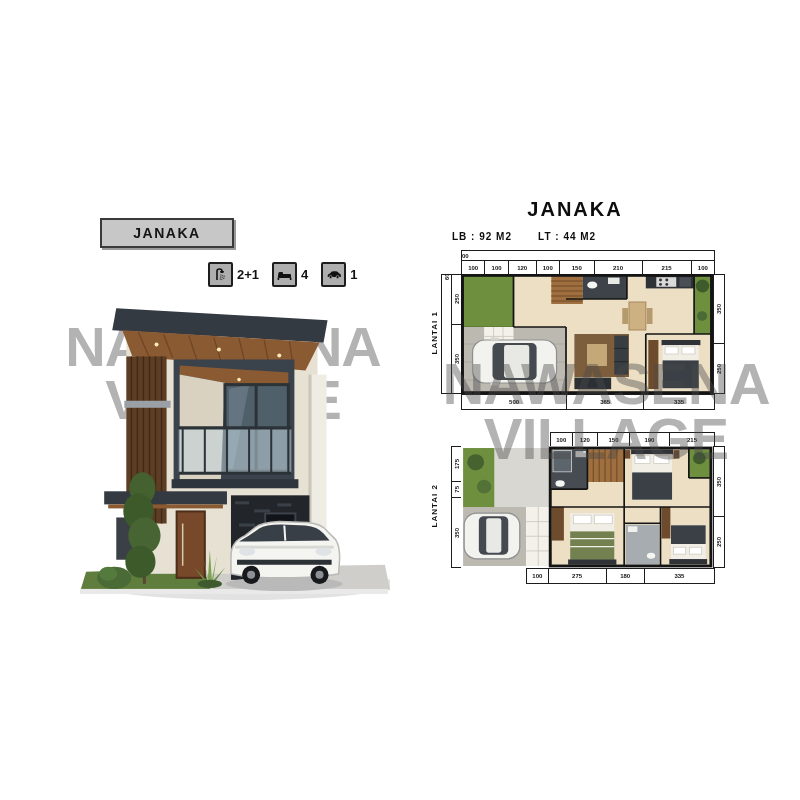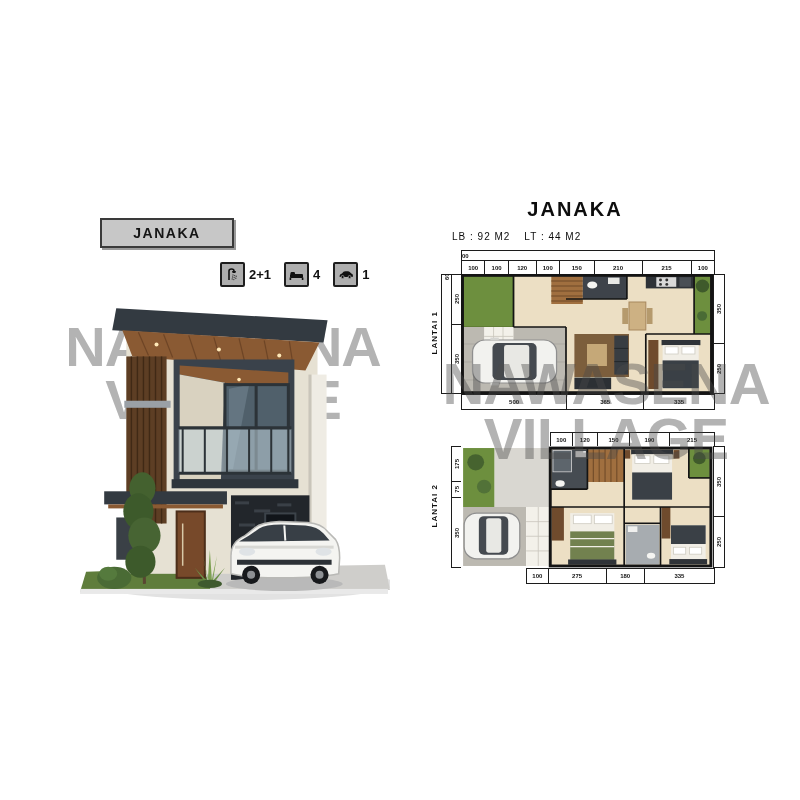--- a/index.html
+++ b/index.html
@@ -9,31 +9,31 @@
   .wm{position:absolute;font-weight:bold;text-align:center;line-height:0.95;
       letter-spacing:-1px;color:rgba(75,75,75,0.42);pointer-events:none;white-space:nowrap;}
   .wm-left{left:58px;top:320px;width:330px;font-size:56px;z-index:1;}
   .wm-right{left:420px;top:356px;width:372px;font-size:58px;z-index:5;}
   .wm div{margin:0;}
   
   .name-tag{position:absolute;left:100px;top:218px;width:130px;height:26px;z-index:2;
             background:#c7c7c7;border:2px solid #3a3a3a;box-shadow:2px 2px 0 #9a9a9a;
             display:flex;align-items:center;justify-content:center;
             font-weight:bold;font-size:14px;letter-spacing:1.5px;color:#141414;}
-  .features{position:absolute;left:220px;top:262px;display:flex;gap:13px;z-index:2;}
+  .features{position:absolute;left:208px;top:262px;display:flex;gap:13px;z-index:2;}
   .feature{display:flex;align-items:center;gap:4px;}
   .icon-box{width:21px;height:21px;background:#aeaeae;border:2px solid #1d1d1d;border-radius:2px;
             display:flex;align-items:center;justify-content:center;}
   .feature-label{font-weight:bold;font-size:13px;color:#111;}
   .house-wrap{position:absolute;left:78px;top:282px;width:312px;height:322px;z-index:2;}
   
   .plan-title{position:absolute;left:430px;top:198px;width:290px;text-align:center;z-index:2;
               font-weight:bold;font-size:20px;letter-spacing:2px;color:#0d0d0d;}
-  .area-line{position:absolute;left:452px;top:231px;z-index:2;display:flex;gap:14px;
-             font-weight:normal;font-size:10px;letter-spacing:1px;color:#0d0d0d;}
+  .area-line{position:absolute;left:452px;top:231px;z-index:2;display:flex;gap:26px;
+             font-weight:bold;font-size:10px;letter-spacing:1px;color:#0d0d0d;}
   .plan-block{position:absolute;z-index:2;}
   .plan1{left:428px;top:250px;width:300px;height:160px;}
   .plan2{left:428px;top:432px;width:300px;height:150px;}
   .abs{position:absolute;}
   .dim-band{display:flex;border:1px solid #1c1c1c;background:#fff;
             font-size:6px;font-weight:bold;color:#111;overflow:hidden;}
   .dim-seg{display:flex;align-items:center;justify-content:center;
            border-left:1px solid #1c1c1c;flex-basis:0;min-width:0;}
   .dim-seg:first-child{border-left:none;}
   .dim-band-v{display:flex;flex-direction:column;border:1px solid #1c1c1c;background:#fff;

